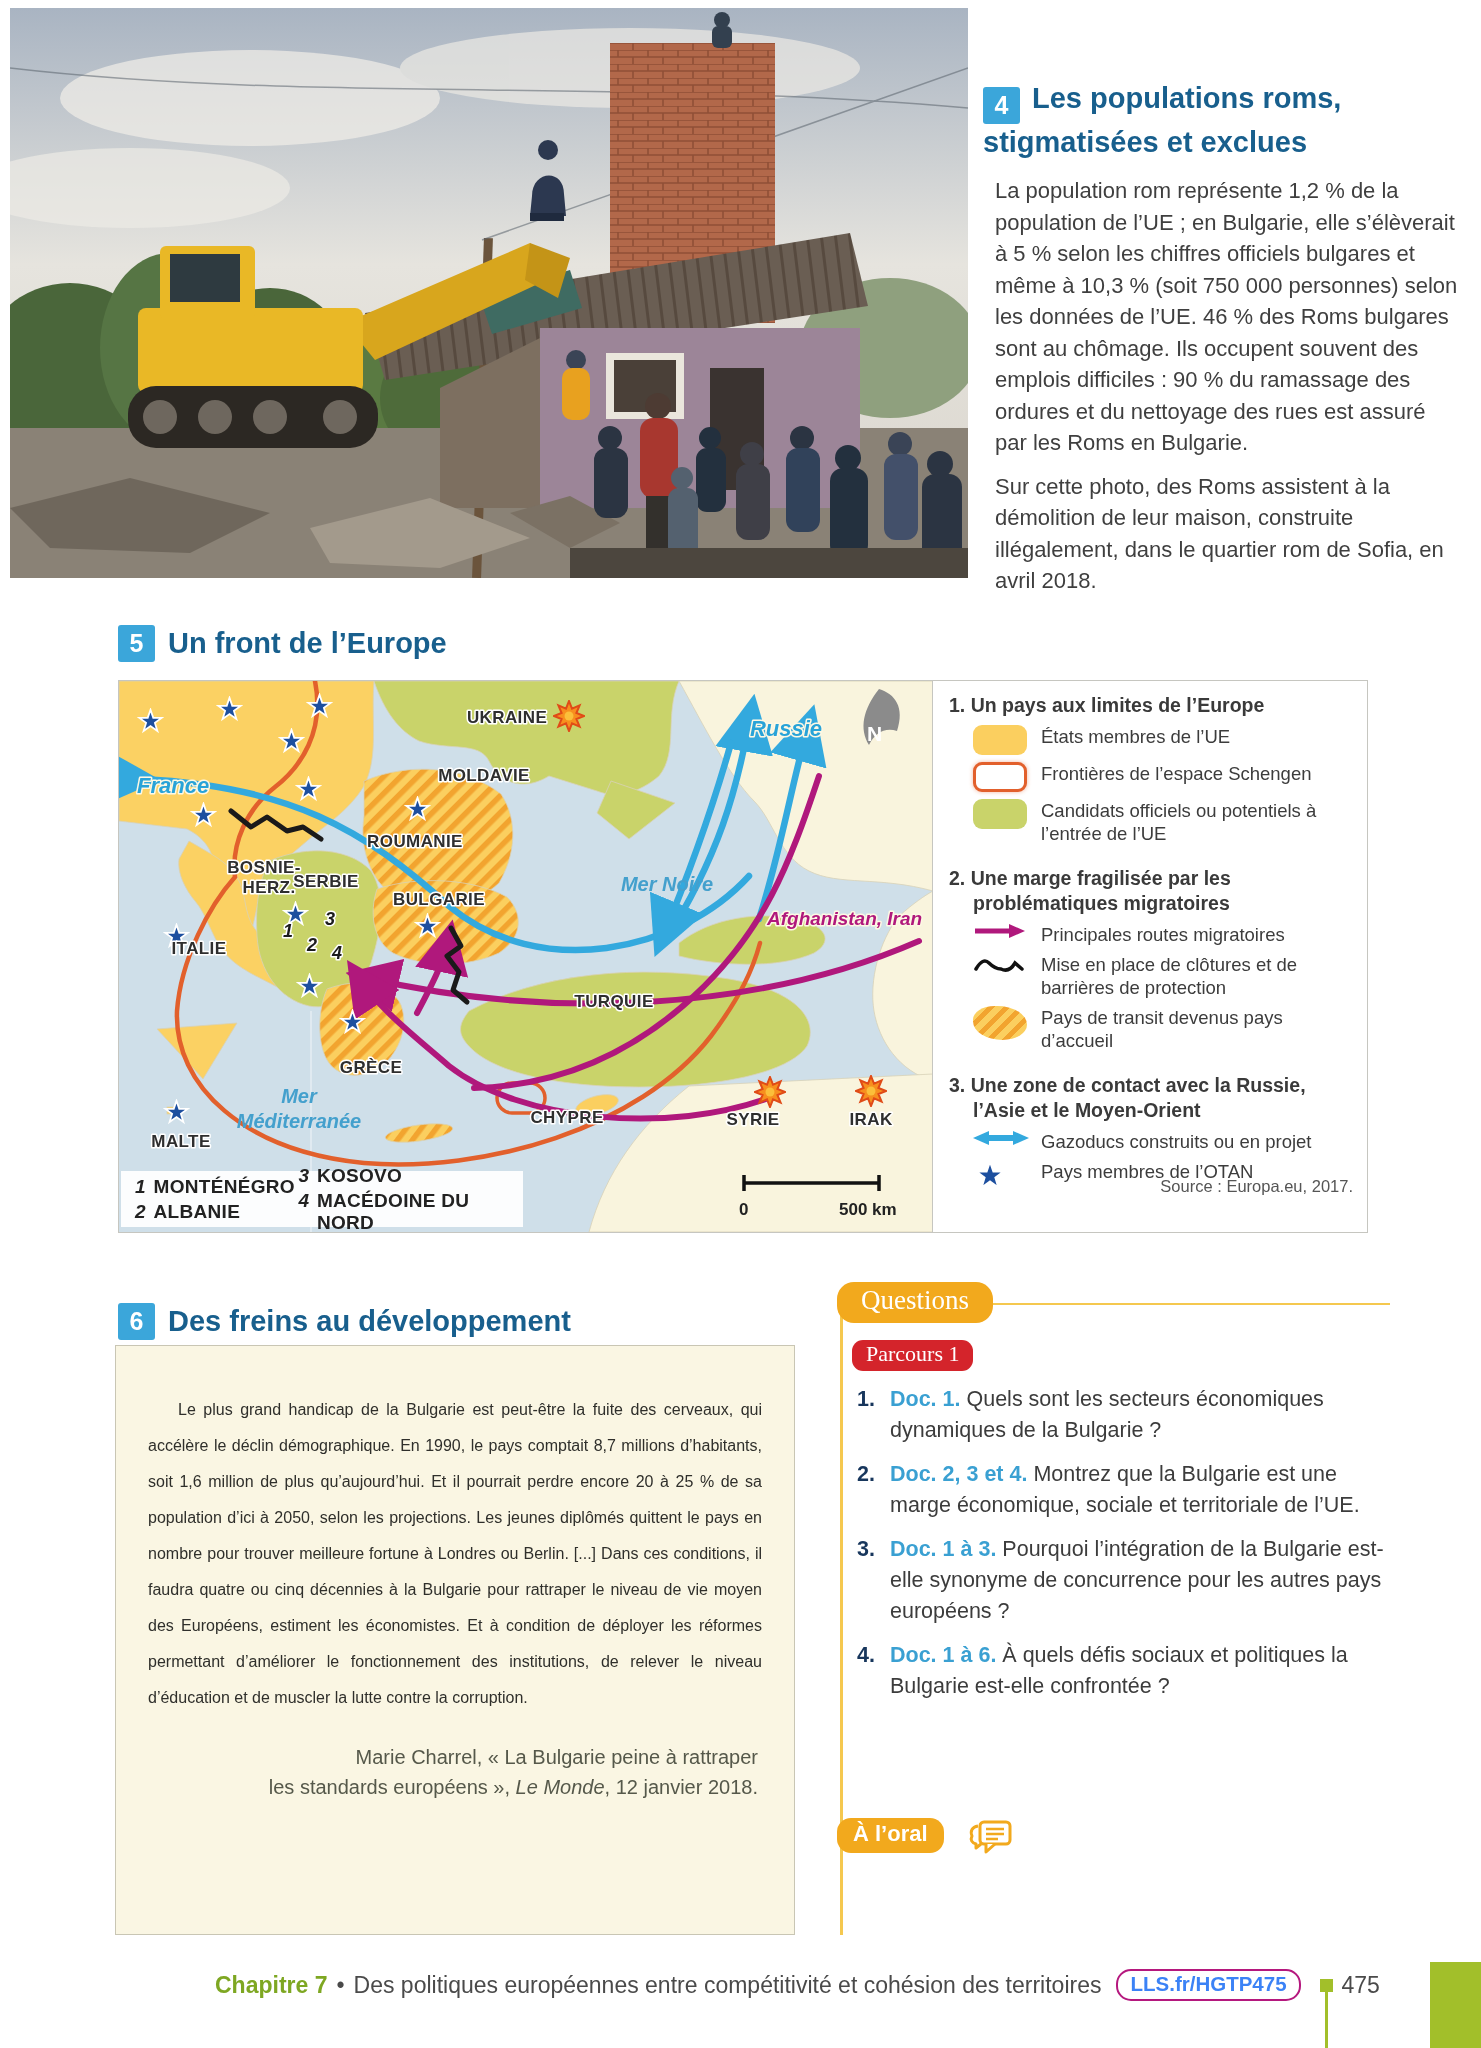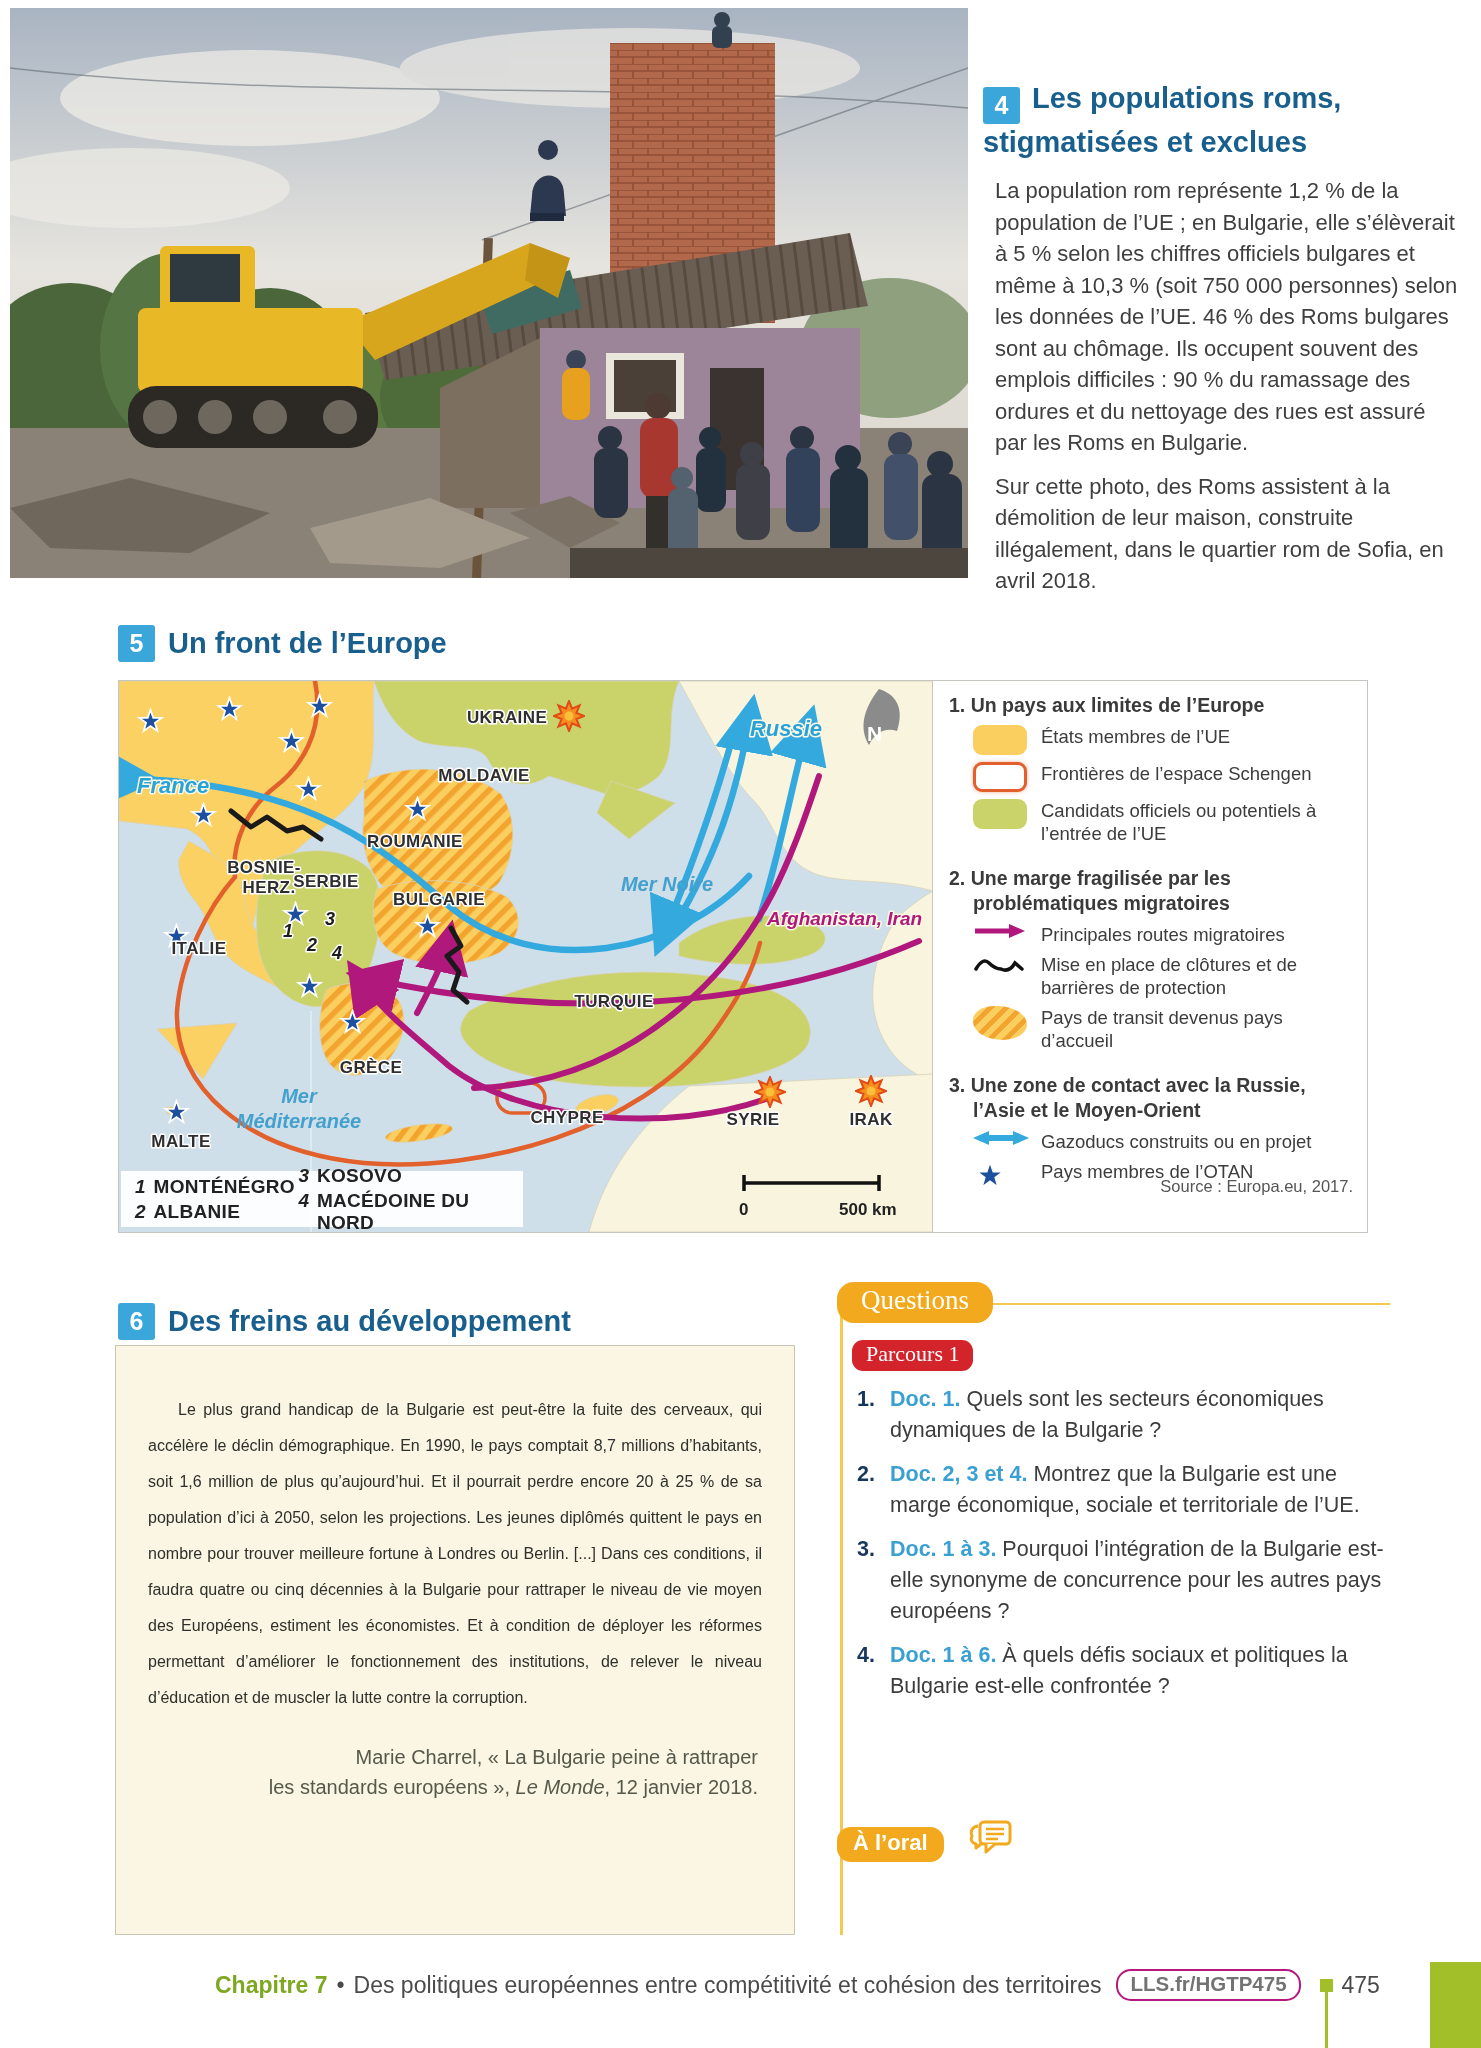--- a/index.html
+++ b/index.html
@@ -82,21 +82,21 @@
   .q-doc{font-weight:700;color:#3aa0d2;}
   .q-par2text{font-size:21.5px;line-height:31px;color:#3c3c3c;margin-top:10px;}
   .oral-box{left:848px;top:1833px;width:544px;height:105px;background:#fcf5d6;}
   .oral-pill{background:#f2a91d;color:#fff;font-weight:700;font-size:22px;
              padding:3px 16px 6px 16px;border-radius:14px;display:inline-block;}
   .oral-text{font-size:21.5px;line-height:31px;color:#3c3c3c;padding:30px 20px 0 24px;}
 
   
   .footer{left:215px;top:1968px;width:1230px;height:34px;display:flex;align-items:center;gap:9px;font-size:23px;color:#4a4a4a;}
   .f-chap{color:#7ea722;font-weight:700;}
-  .f-link{border:2px solid #b5187e;color:#737373;font-weight:700;font-size:20.5px;border-radius:15px;
+  .f-link{border:2px solid #b5187e;color:#3b82f6;font-weight:700;font-size:20.5px;border-radius:15px;
           padding:1px 12px 3px 12px;margin-left:6px;white-space:nowrap;}
   .f-marker{width:13px;height:13px;background:#a2bf2a;position:relative;margin-left:10px;}
   .f-marker::after{content:"";position:absolute;left:5px;top:13px;width:3px;height:62px;background:#a2bf2a;}
   .f-corner{left:1430px;top:1962px;width:51px;height:86px;background:#a2bf2a;}
 </style>
 </head>
 <body>
 
 <div class="page">
 
@@ -505,21 +505,21 @@
       <span class="q-doc">Doc. 1 à 3.</span>
       <span class="q-text">Pourquoi l’intégration de la Bulgarie est-elle synonyme de concurrence pour les autres pays européens ?</span>
     </div>
     <div class="q-item">
       <span class="q-num">4.</span>
       <span class="q-doc">Doc. 1 à 6.</span>
       <span class="q-text">À quels défis sociaux et politiques la Bulgarie est-elle confrontée ?</span>
     </div>
   </div>
 
-  <div class="abs" style="left:837px;top:1818px;display:flex;align-items:flex-end;gap:24px;">
+  <div class="abs" style="left:837px;top:1818px;display:flex;align-items:flex-start;gap:24px;">
     <span class="oral-pill">À l’oral</span>
     <span>
       <svg width="46" height="40" viewBox="0 0 46 40">
         <rect x="12" y="4" width="30" height="22" rx="4" fill="#fff" stroke="#f2a91d" stroke-width="3"></rect>
         <path d="M18,26 L18,34 L27,26" fill="#fff" stroke="#f2a91d" stroke-width="3" stroke-linejoin="round"></path>
         <path d="M18,11 H36 M18,16 H36 M18,21 H30" stroke="#f2a91d" stroke-width="2.5"></path>
         <path d="M10,8 C4,9 2,13 4,18 C2,22 4,25 8,26 L8,30 L13,26" fill="none" stroke="#f2a91d" stroke-width="3" stroke-linejoin="round"></path>
       </svg>
     </span>
   </div>

